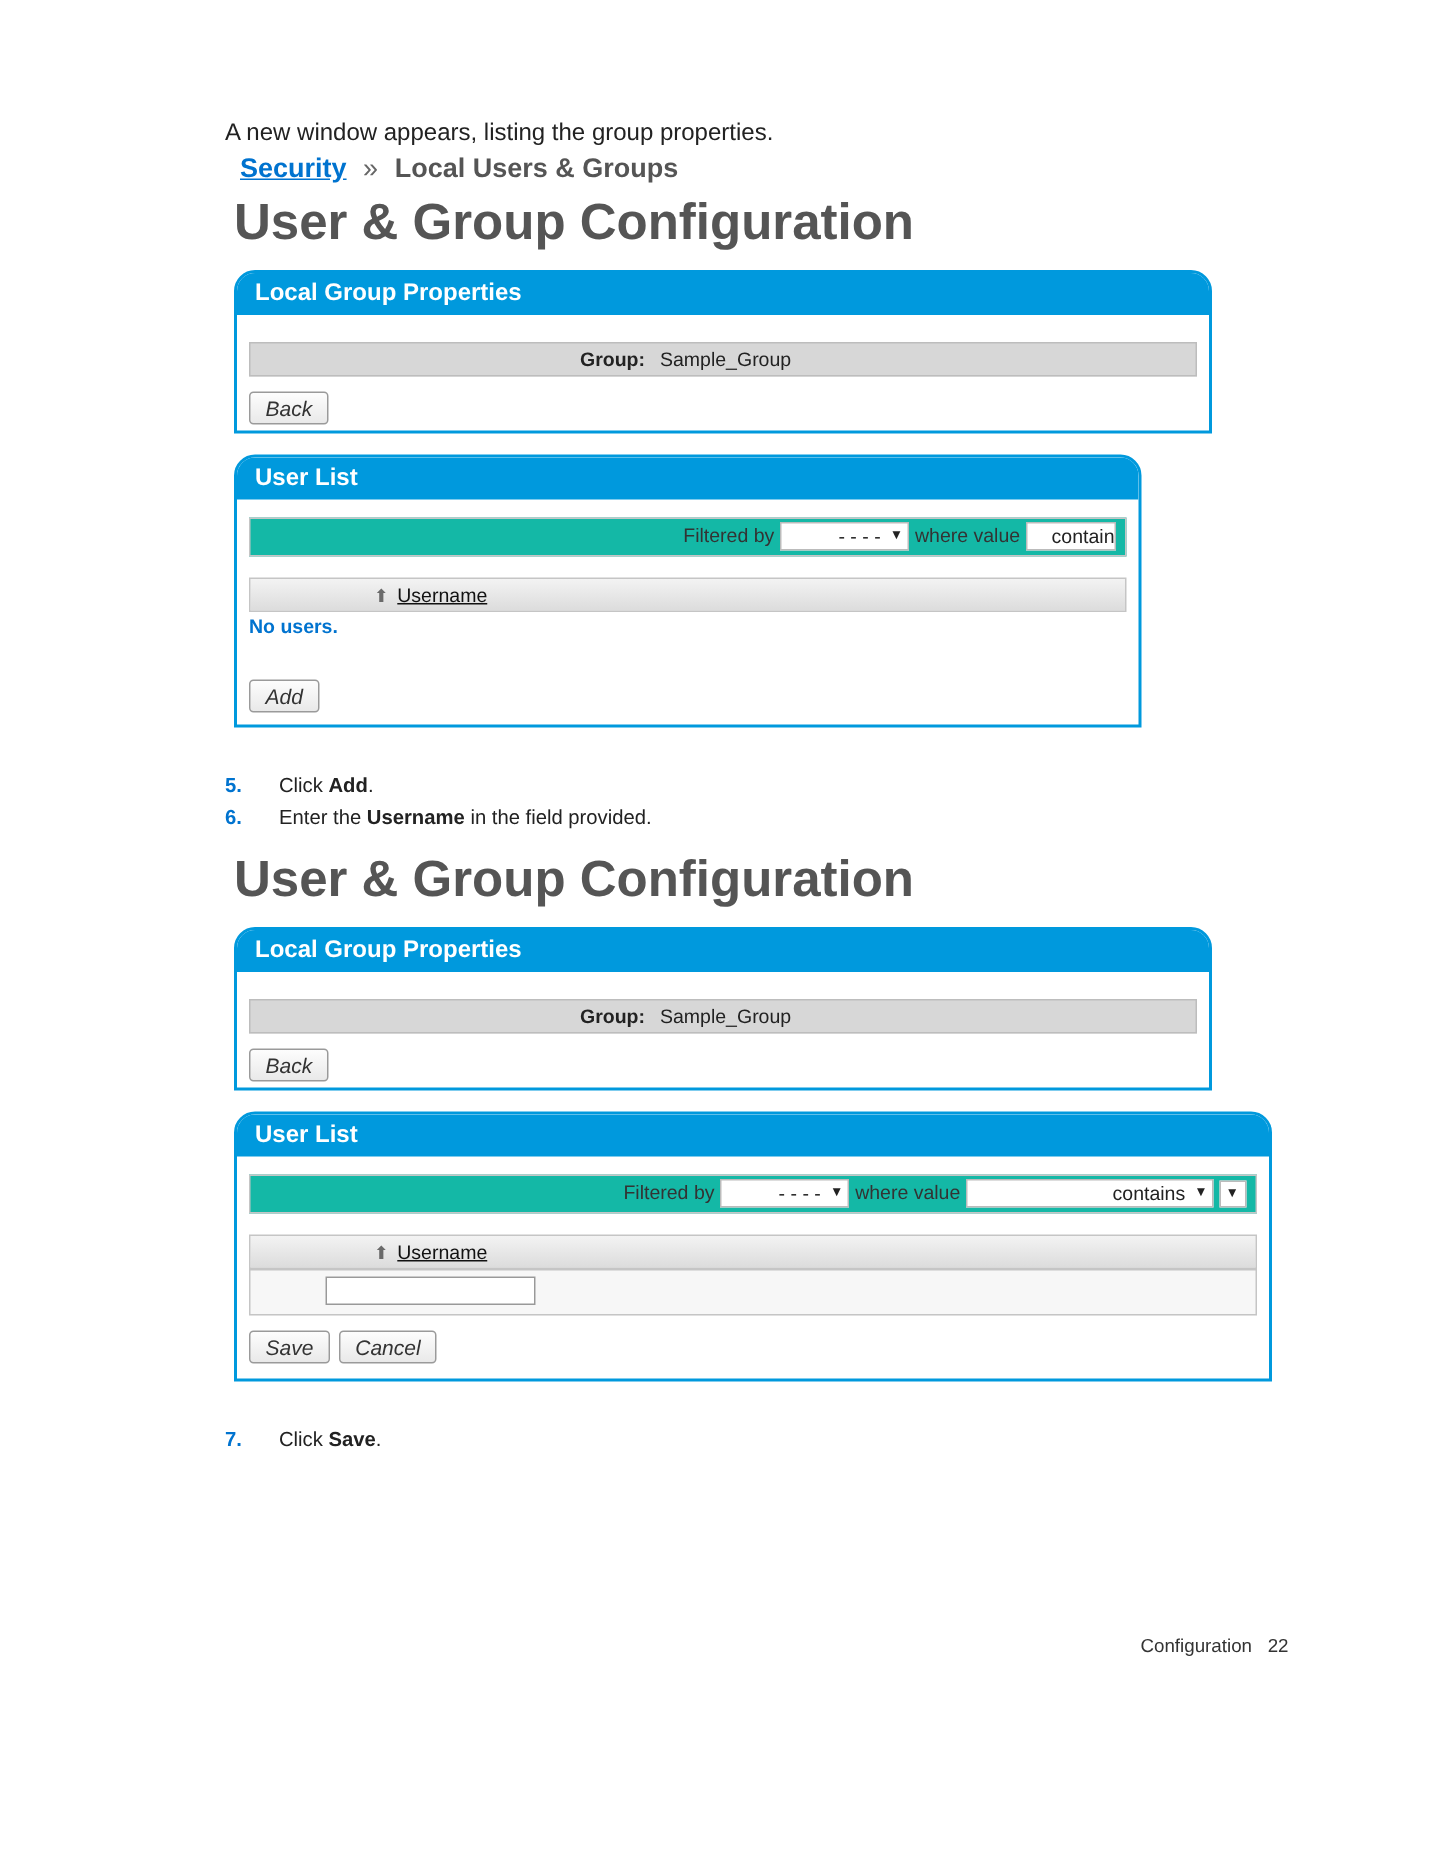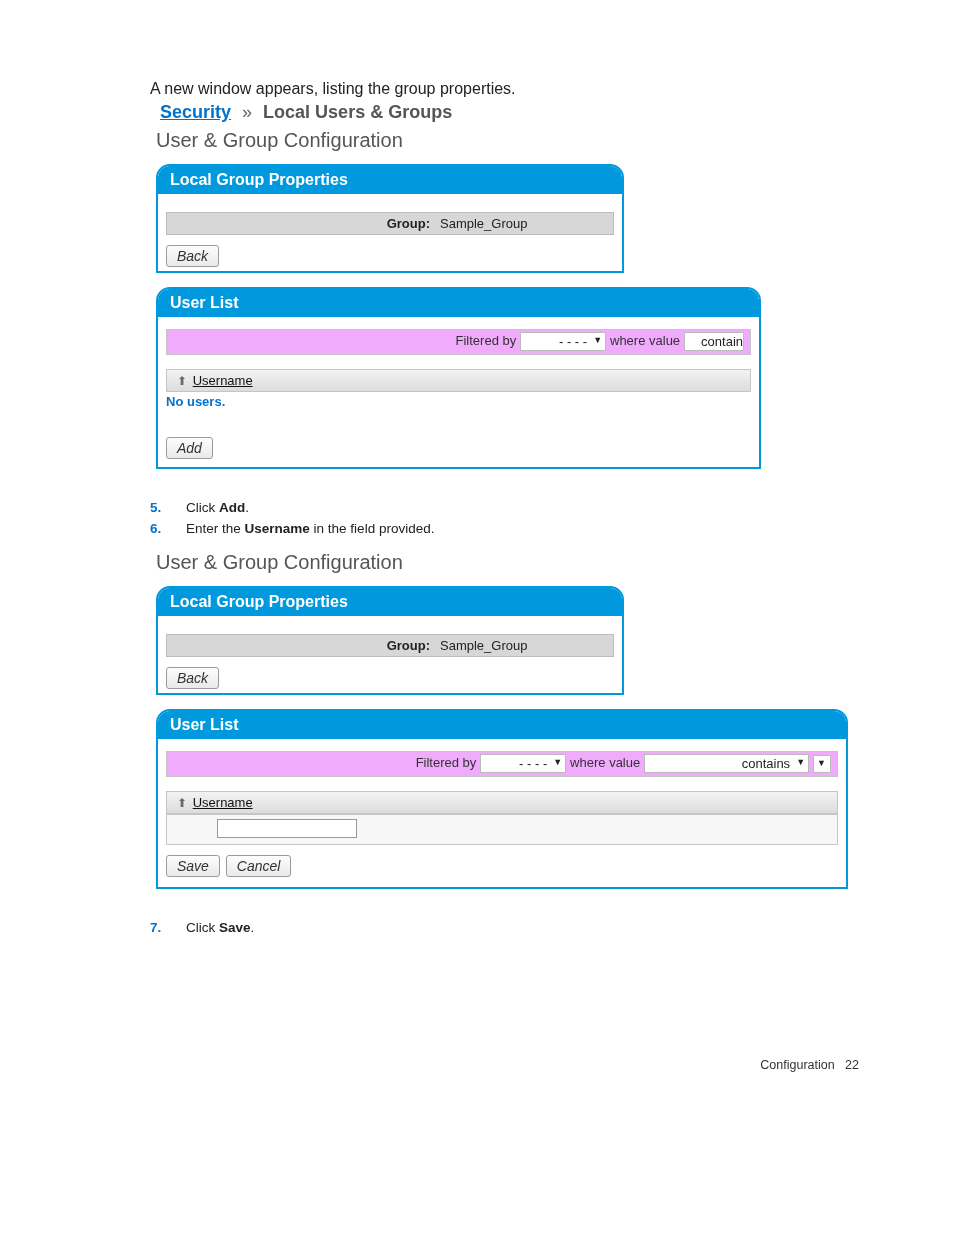--- a/index.html
+++ b/index.html
@@ -20,35 +20,35 @@
     color: #555;
     margin: 4px 0 6px 10px;
   }
   .breadcrumb a {
     color: #0073cf;
     text-decoration: underline;
   }
   .bc-arrow { color: #666; padding: 0 6px; font-weight: normal; }
 
   .page-title {
-    font-size: 20px;
-    font-weight: 400;
+    font-size: 34px;
+    font-weight: 700;
     color: #555;
     margin: 6px 0 12px 6px;
   }
 
   .panel {
     border: 2px solid #0099dd;
     border-radius: 14px 14px 0 0;
     background: #fff;
     padding: 0;
     margin: 0 0 14px 6px;
     overflow: hidden;
   }
-  .panel.narrow { width: 468px; }
+  .panel.narrow { width: 652px; }
   .panel.wide1 { width: 605px; }
   .panel.wide2 { width: 692px; }
 
   .panel-header {
     background: #0099dd;
     color: #fff;
     font-weight: bold;
     font-size: 16px;
     padding: 5px 12px;
     border-radius: 10px 10px 0 0;
@@ -75,21 +75,21 @@
     border: 1px solid #9a9a9a;
     border-radius: 3px;
     padding: 2px 10px;
     margin: 4px 0 4px 8px;
     cursor: pointer;
     font-style: italic;
   }
 
   .filter-row {
     text-align: right;
-    background: #f0abfc;
+    background: #14b8a6;
     border: 1px solid #c5c5c5;
     margin: 12px 0 0 0;
     padding: 2px 6px 2px 0;
     min-height: 26px;
   }
   .filter-row.inner { margin: 12px 8px 0 8px; }
   .filter-label, .where-label { font-size: 13px; color: #333; }
   .dd {
     display: inline-block;
     border: 1px solid #bbb;
@@ -117,21 +117,21 @@
   .col-header {
     border: 1px solid #c5c5c5;
     background: linear-gradient(#f3f3f3, #dcdcdc);
     margin: 14px 8px 0 8px;
     padding: 3px 10px;
     position: relative;
   }
   .col-header.outer { margin: 14px 0 0 0; }
   .col-header .colcell {
     width: 220px;
-    text-align: left;
+    text-align: center;
     font-size: 13px;
   }
   .col-header .colcell a {
     color: #111;
     text-decoration: underline;
     font-weight: normal;
   }
   .sort-arrow { color: #6a6a6a; font-size: 12px; margin-right: 2px; }
 
   .no-users {

